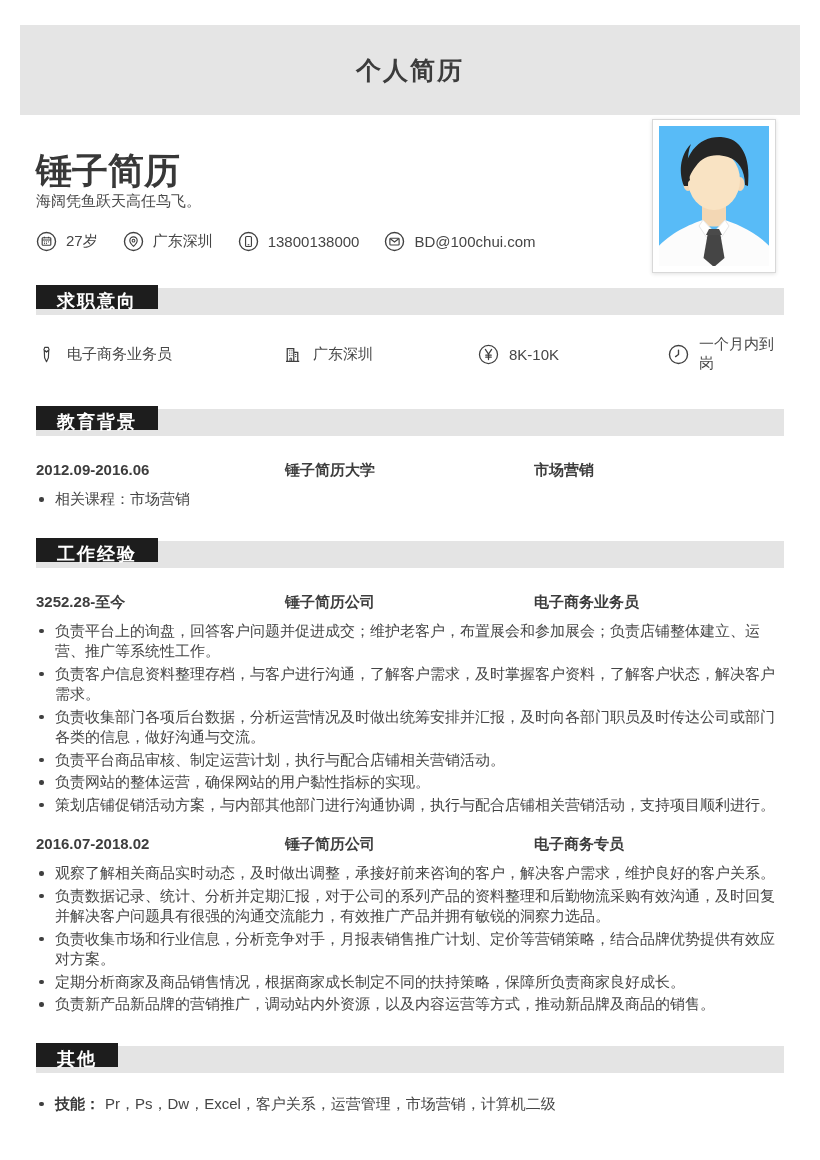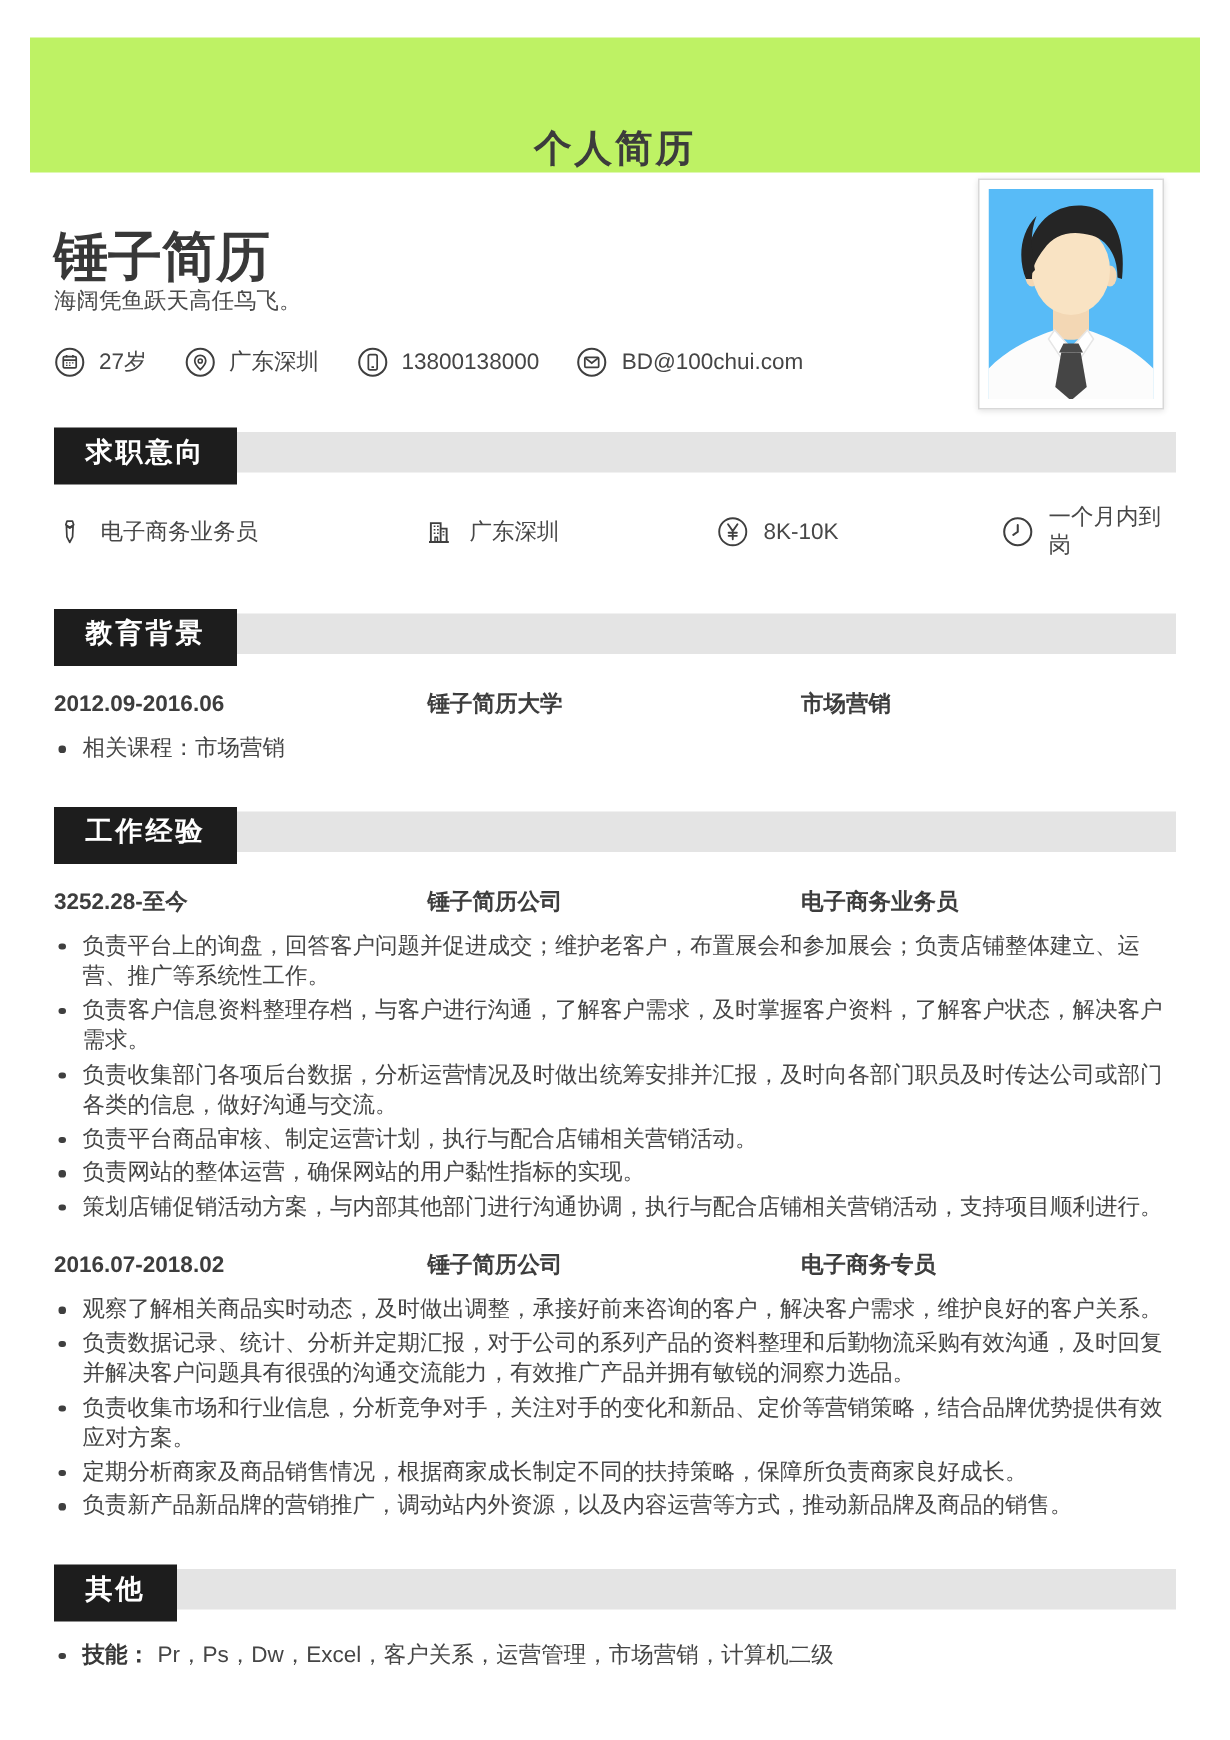--- a/index.html
+++ b/index.html
@@ -1,20 +1,20 @@
 <!DOCTYPE html>
 <html><head>
 <meta charset="utf-8">
 <style>
   * { margin:0; padding:0; box-sizing:border-box; }
   html,body { width:820px; background:#ffffff; }
   body { height:1160px; overflow:hidden; font-family:"Liberation Sans", sans-serif; color:#3f3f3f; position:relative; }
 
-  .title-band { margin:25px 20px 0; height:90px; background:#bef264;
-                display:flex; align-items:flex-end; justify-content:center; }
+  .title-band { margin:25px 20px 0; height:90px; background:#e5e5e5;
+                display:flex; align-items:center; justify-content:center; }
   .title-band h1 { font-size:25px; font-weight:bold; color:#3c3c3c; letter-spacing:2px; }
 
   .content { padding:0 36px; }
 
   
   .profile { margin-top:37px; position:relative; }
   .name { font-size:36px; line-height:38px; font-weight:600; color:#383838; }
   .motto { font-size:15px; line-height:21px; color:#4a4a4a; }
   .contact-row { margin-top:20px; display:flex; align-items:center; gap:25px; }
   .contact-item { display:flex; align-items:center; gap:9px; font-size:15px; color:#454545; }
@@ -25,21 +25,21 @@
                  background:#ffffff; border:1px solid #d8d8d8; padding:6px;
                  box-shadow:0 1px 4px rgba(0,0,0,0.12); }
   .photo-frame svg { display:block; width:110px; height:140px; }
 
   
   .section { margin-top:33px; }
   .sec-header { position:relative; height:33px; }
   .sec-strip { position:absolute; left:0; right:0; top:3px; height:27px; background:#e4e4e4; }
   .sec-label { position:relative; display:inline-block; background:#1d1d1d; color:#ffffff;
                font-size:18px; font-weight:bold; letter-spacing:2px;
-               height:38px; line-height:33px; padding:0 21px; }
+               height:24px; line-height:33px; padding:0 21px; }
 
   
   .intent-row { margin-top:17px; display:grid; grid-template-columns:246px 196px 190px 1fr; }
   .intent-item { display:flex; align-items:center; gap:10px; font-size:15px; color:#474747; }
 
   
   .entry { margin-top:20px; }
   .entry + .entry { margin-top:18px; }
   .entry-row { display:grid; grid-template-columns:249px 249px 1fr;
                font-size:15px; font-weight:bold; color:#3d3d3d; line-height:21px; }
@@ -221,21 +221,21 @@
             <span>锤子简历公司</span>
             <span>电子商务专员</span>
           </div>
           <ul class="bullets">
 
               <li>观察了解相关商品实时动态，及时做出调整，承接好前来咨询的客户，解决客户需求，维护良好的客户关系。</li>
 
               <li>负责数据记录、统计、分析并定期汇报，对于公司的系列产品的资料整理和后勤物流采购有效沟通，及时回复并解决客户问题具有很强的沟通交流能力，有效推广产品并拥有敏锐的洞察力选品。</li>
 
 
-              <li>负责收集市场和行业信息，分析竞争对手，关注对手的变化和新品、定价等营销策略，结合品牌优势提供有效应对方案。</li>
+              <li>负责收集市场和行业信息，分析竞争对手，月报表销售推广计划、定价等营销策略，结合品牌优势提供有效应对方案。</li>
 
               <li>定期分析商家及商品销售情况，根据商家成长制定不同的扶持策略，保障所负责商家良好成长。</li>
 
               <li>负责新产品新品牌的营销推广，调动站内外资源，以及内容运营等方式，推动新品牌及商品的销售。</li>
             </ul>
         </div>
       </div>
   </section>
 
   <section class="section sec-tight">

